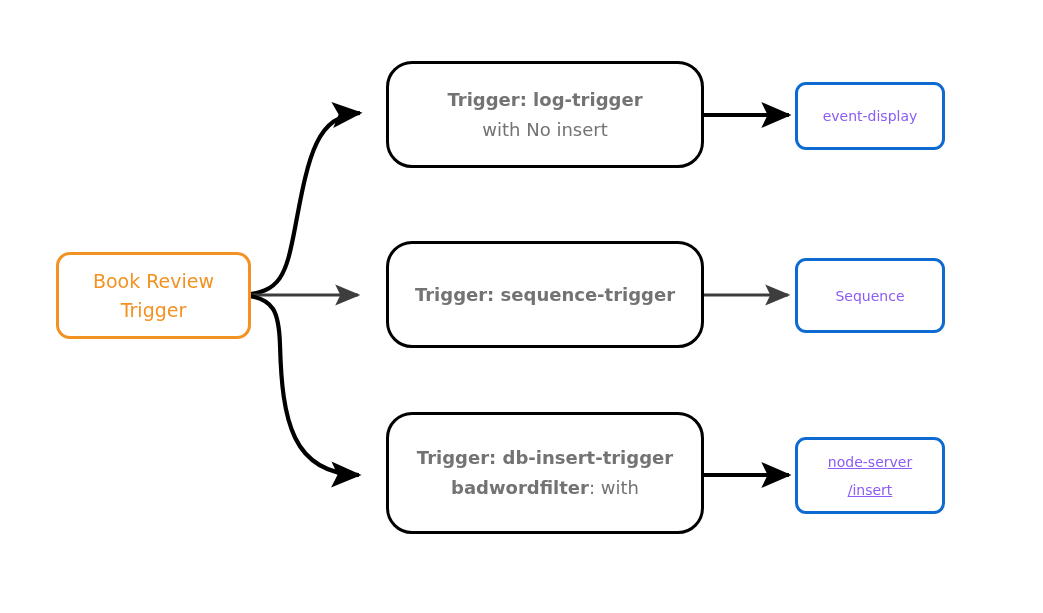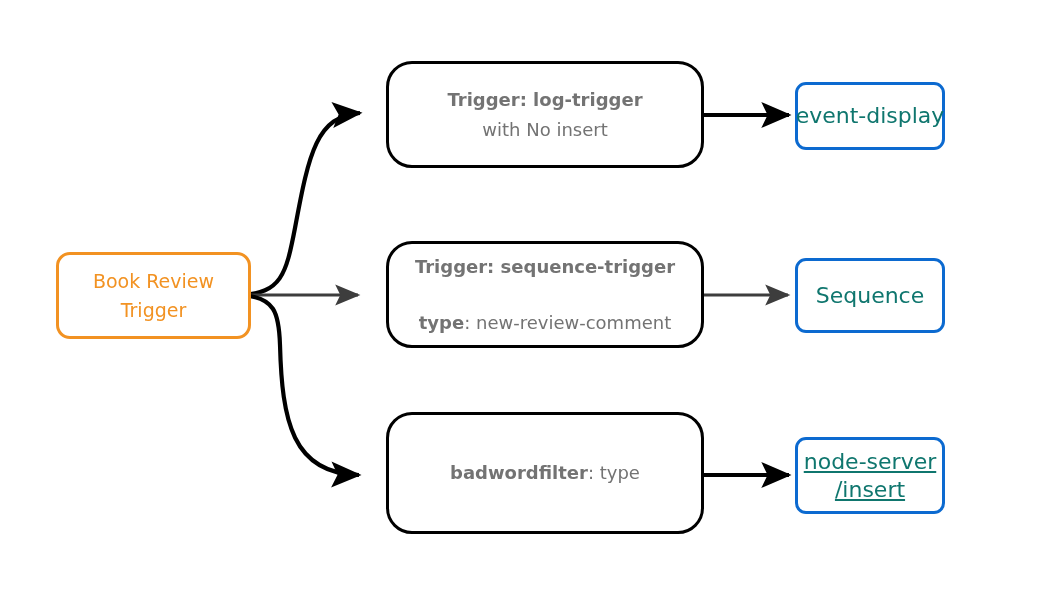--- a/index.html
+++ b/index.html
@@ -68,22 +68,22 @@
   #trigger-1 { top: 61px;  height: 107px; }
   #trigger-2 { top: 241px; height: 107px; gap: 26px; }
   #trigger-3 { top: 412px; height: 122px; }
 
   
   .node-target {
     left: 795px;
     width: 150px;
     border: 3px solid #0c6ad0;
     border-radius: 11px;
-    color: #0f766e;
-    font-size: 22px;
+    color: #8b5cf6;
+    font-size: 14px;
     line-height: 28px;
     font-weight: 400;
   }
   #target-1 { top: 82px;  height: 68px; }
   #target-2 { top: 258px; height: 75px; text-align: right; }
   #target-3 { top: 437px; height: 77px; text-decoration: underline; }
   .node-target .line { white-space: nowrap; }
 </style>
 </head>
 <body>
@@ -124,28 +124,28 @@
     </div>
     <div class="line">
       <span class="b"></span><span class="n">with No insert</span>
     </div>
   </div>
 
   <div class="node node-trigger" id="trigger-2">
     <div class="line">
       <span class="b">Trigger: sequence-trigger</span><span class="n"></span>
     </div>
-    <div class="line">
-      <span class="b">type</span><span class="n">: new-review-comment</span>
-    </div>
   </div>
 
   <div class="node node-trigger" id="trigger-3">
     <div class="line">
-      <span class="b">badwordfilter</span><span class="n">: type</span>
+      <span class="b">Trigger: db-insert-trigger</span><span class="n"></span>
+    </div>
+    <div class="line">
+      <span class="b">badwordfilter</span><span class="n">: with</span>
     </div>
   </div>
 
   <div class="node node-target" id="target-1">
     <div class="line">event-display</div>
   </div>
 
   <div class="node node-target" id="target-2">
     <div class="line">Sequence</div>
   </div>

